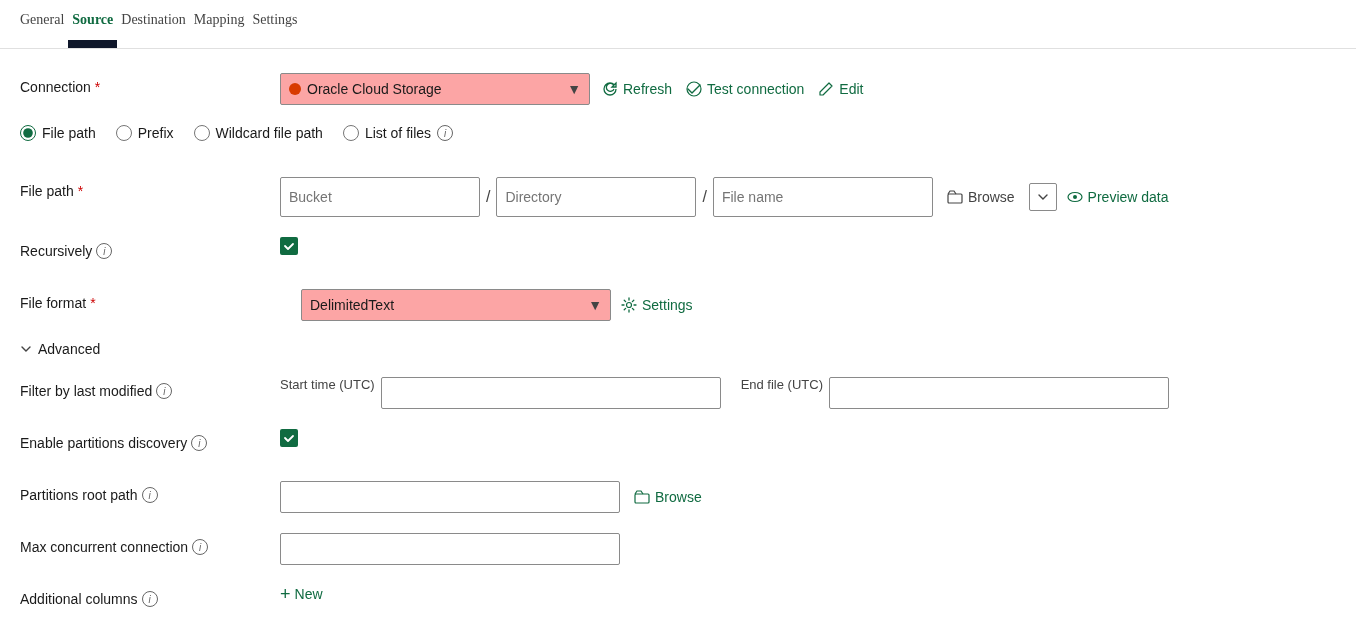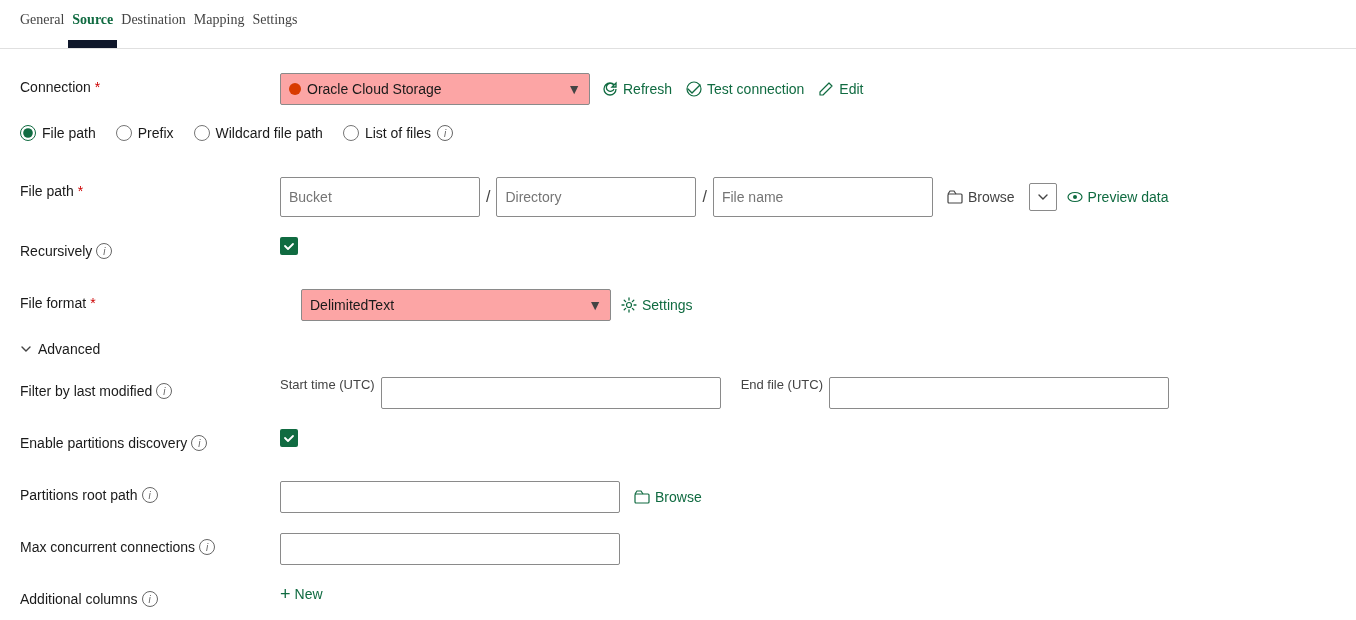--- a/index.html
+++ b/index.html
@@ -512,21 +512,21 @@
           <rect x="1" y="5" width="14" height="9" rx="1" fill="none" stroke="#106b41" stroke-width="1.2"></rect>
           <path d="M1 5l2-3h4l2 3" stroke="#106b41" stroke-width="1.2" fill="none"></path>
         </svg>
         <span style="color:#106b41;">Browse</span>
       </button>
     </div>
   </div>
 
   <div class="form-row">
     <div class="form-label">
-      <span>Max concurrent connections</span>
+      <span>Max concurrent connection</span>
       <span class="info-icon">i</span>
     </div>
     <div class="form-controls">
       <input class="text-input" type="text" style="">
     </div>
   </div>
 
   <div class="form-row">
     <div class="form-label">
       <span>Additional columns</span>

